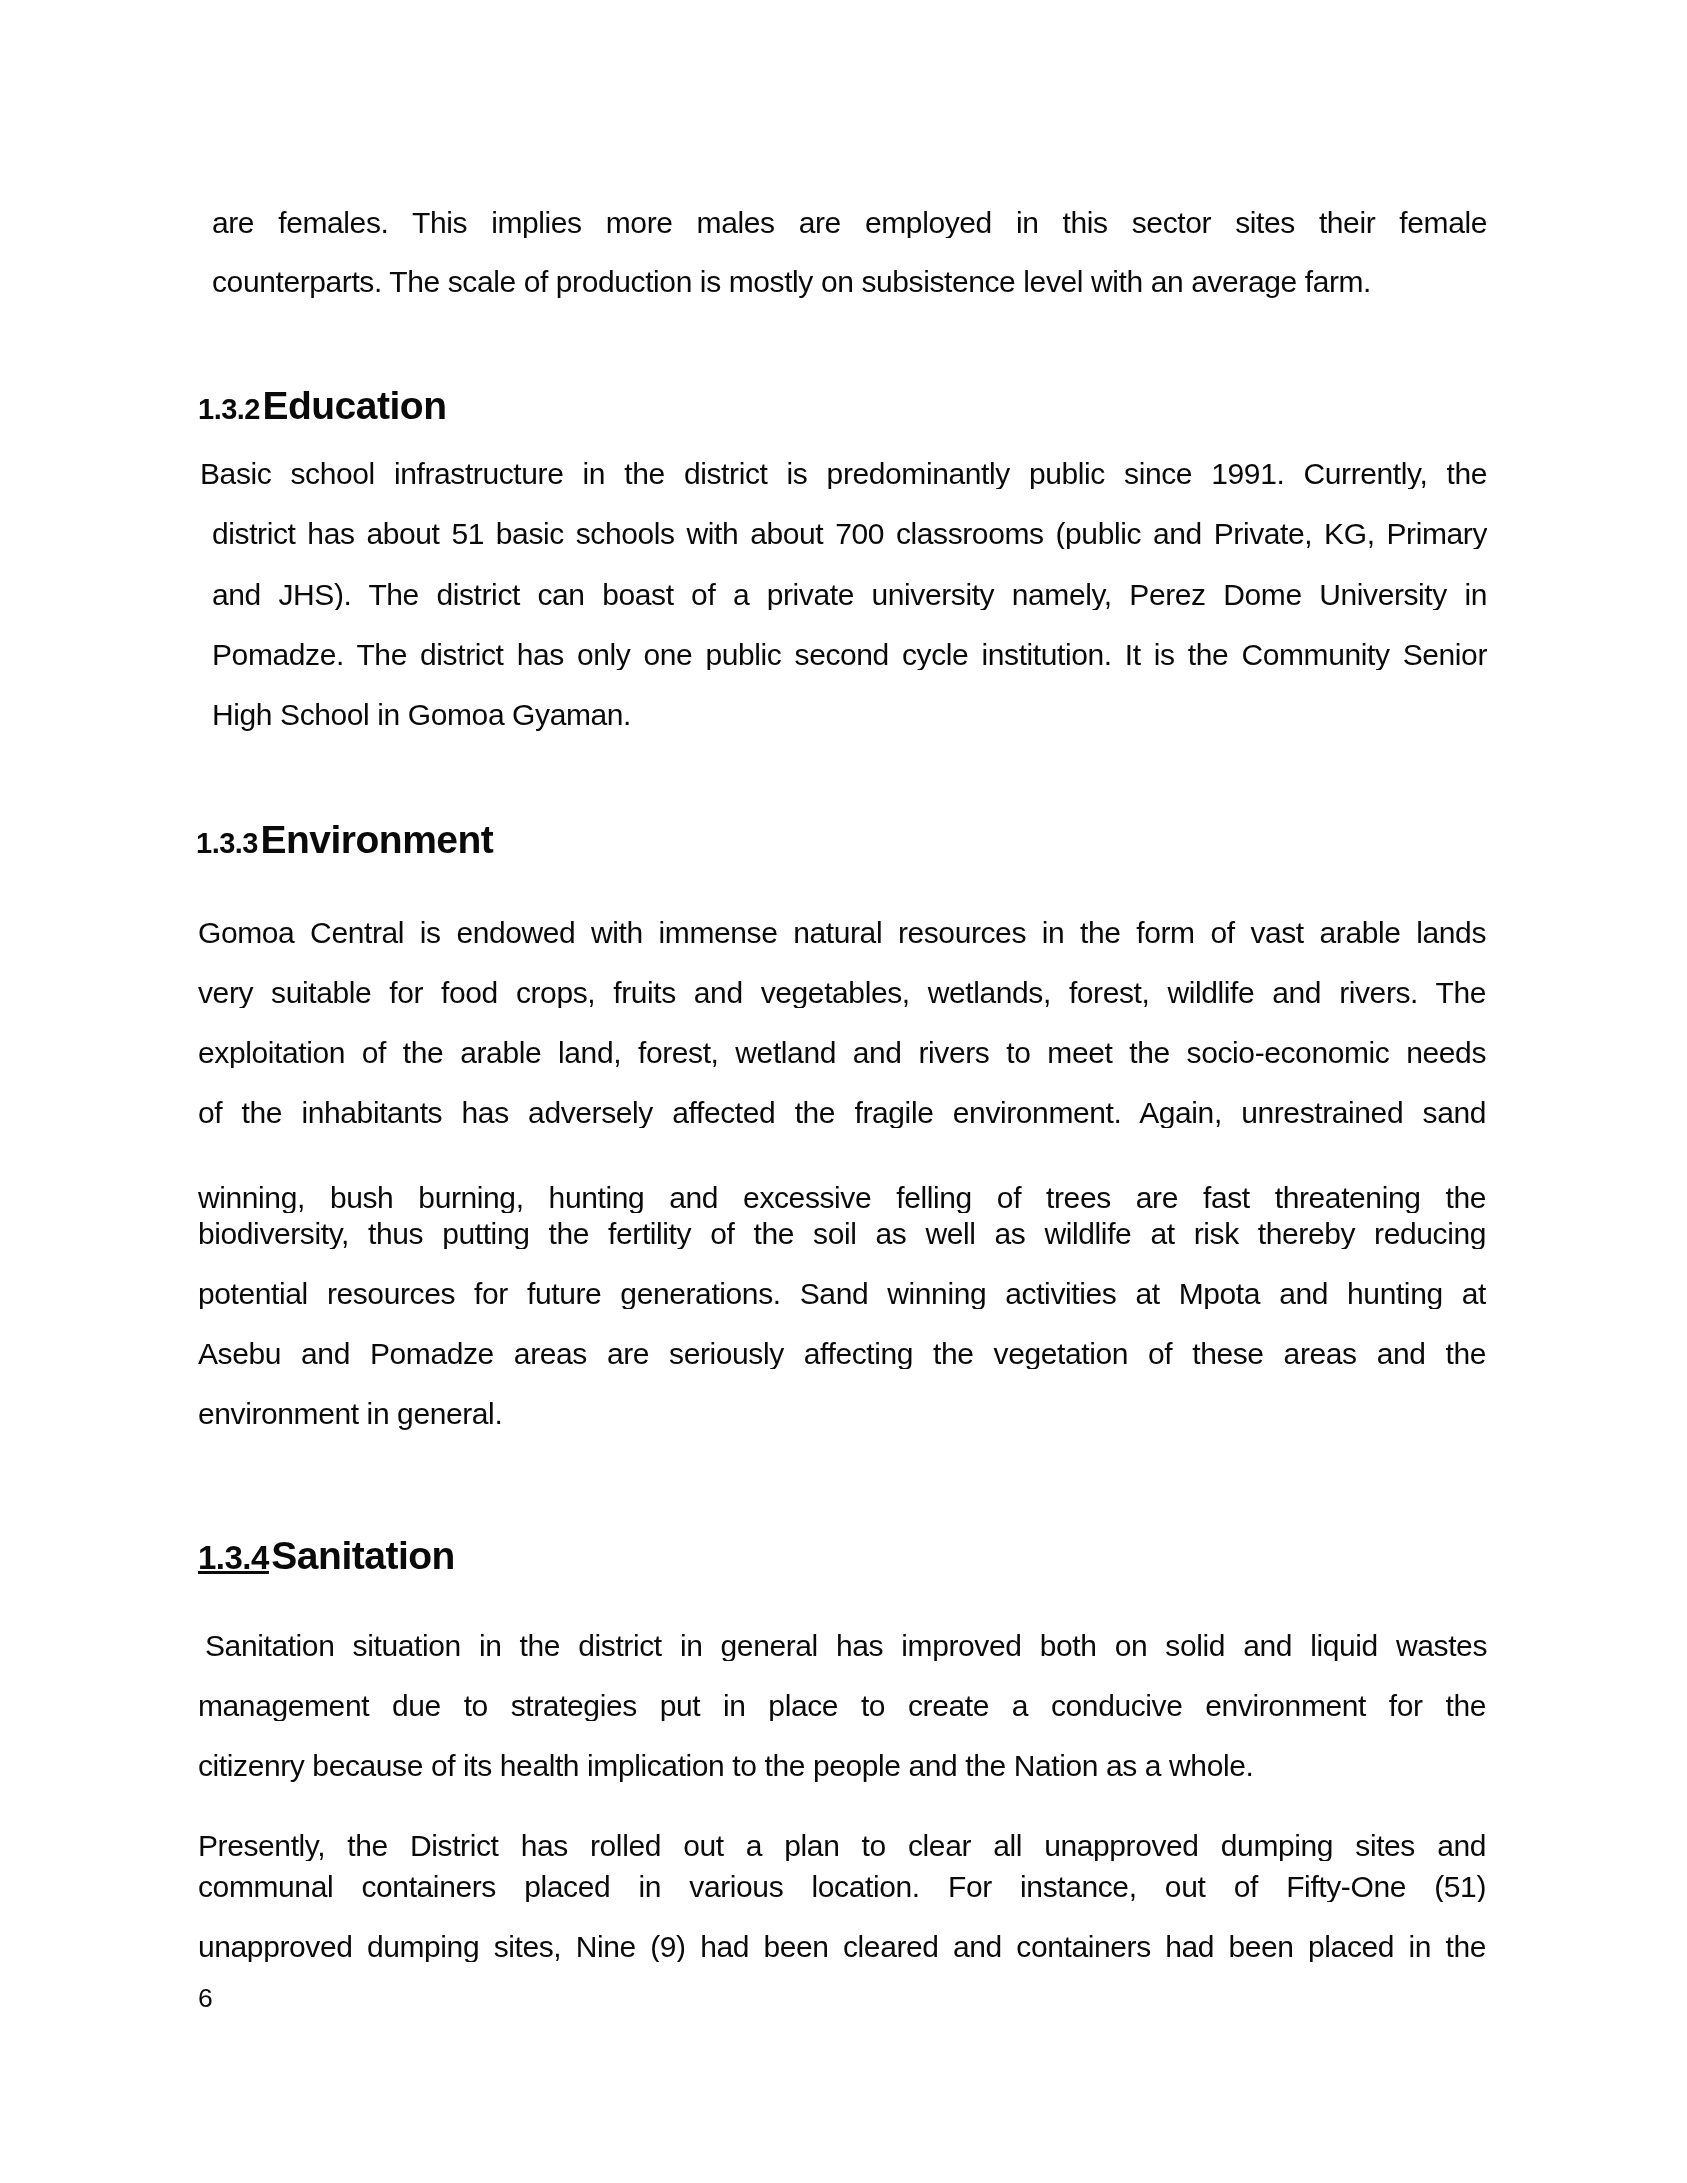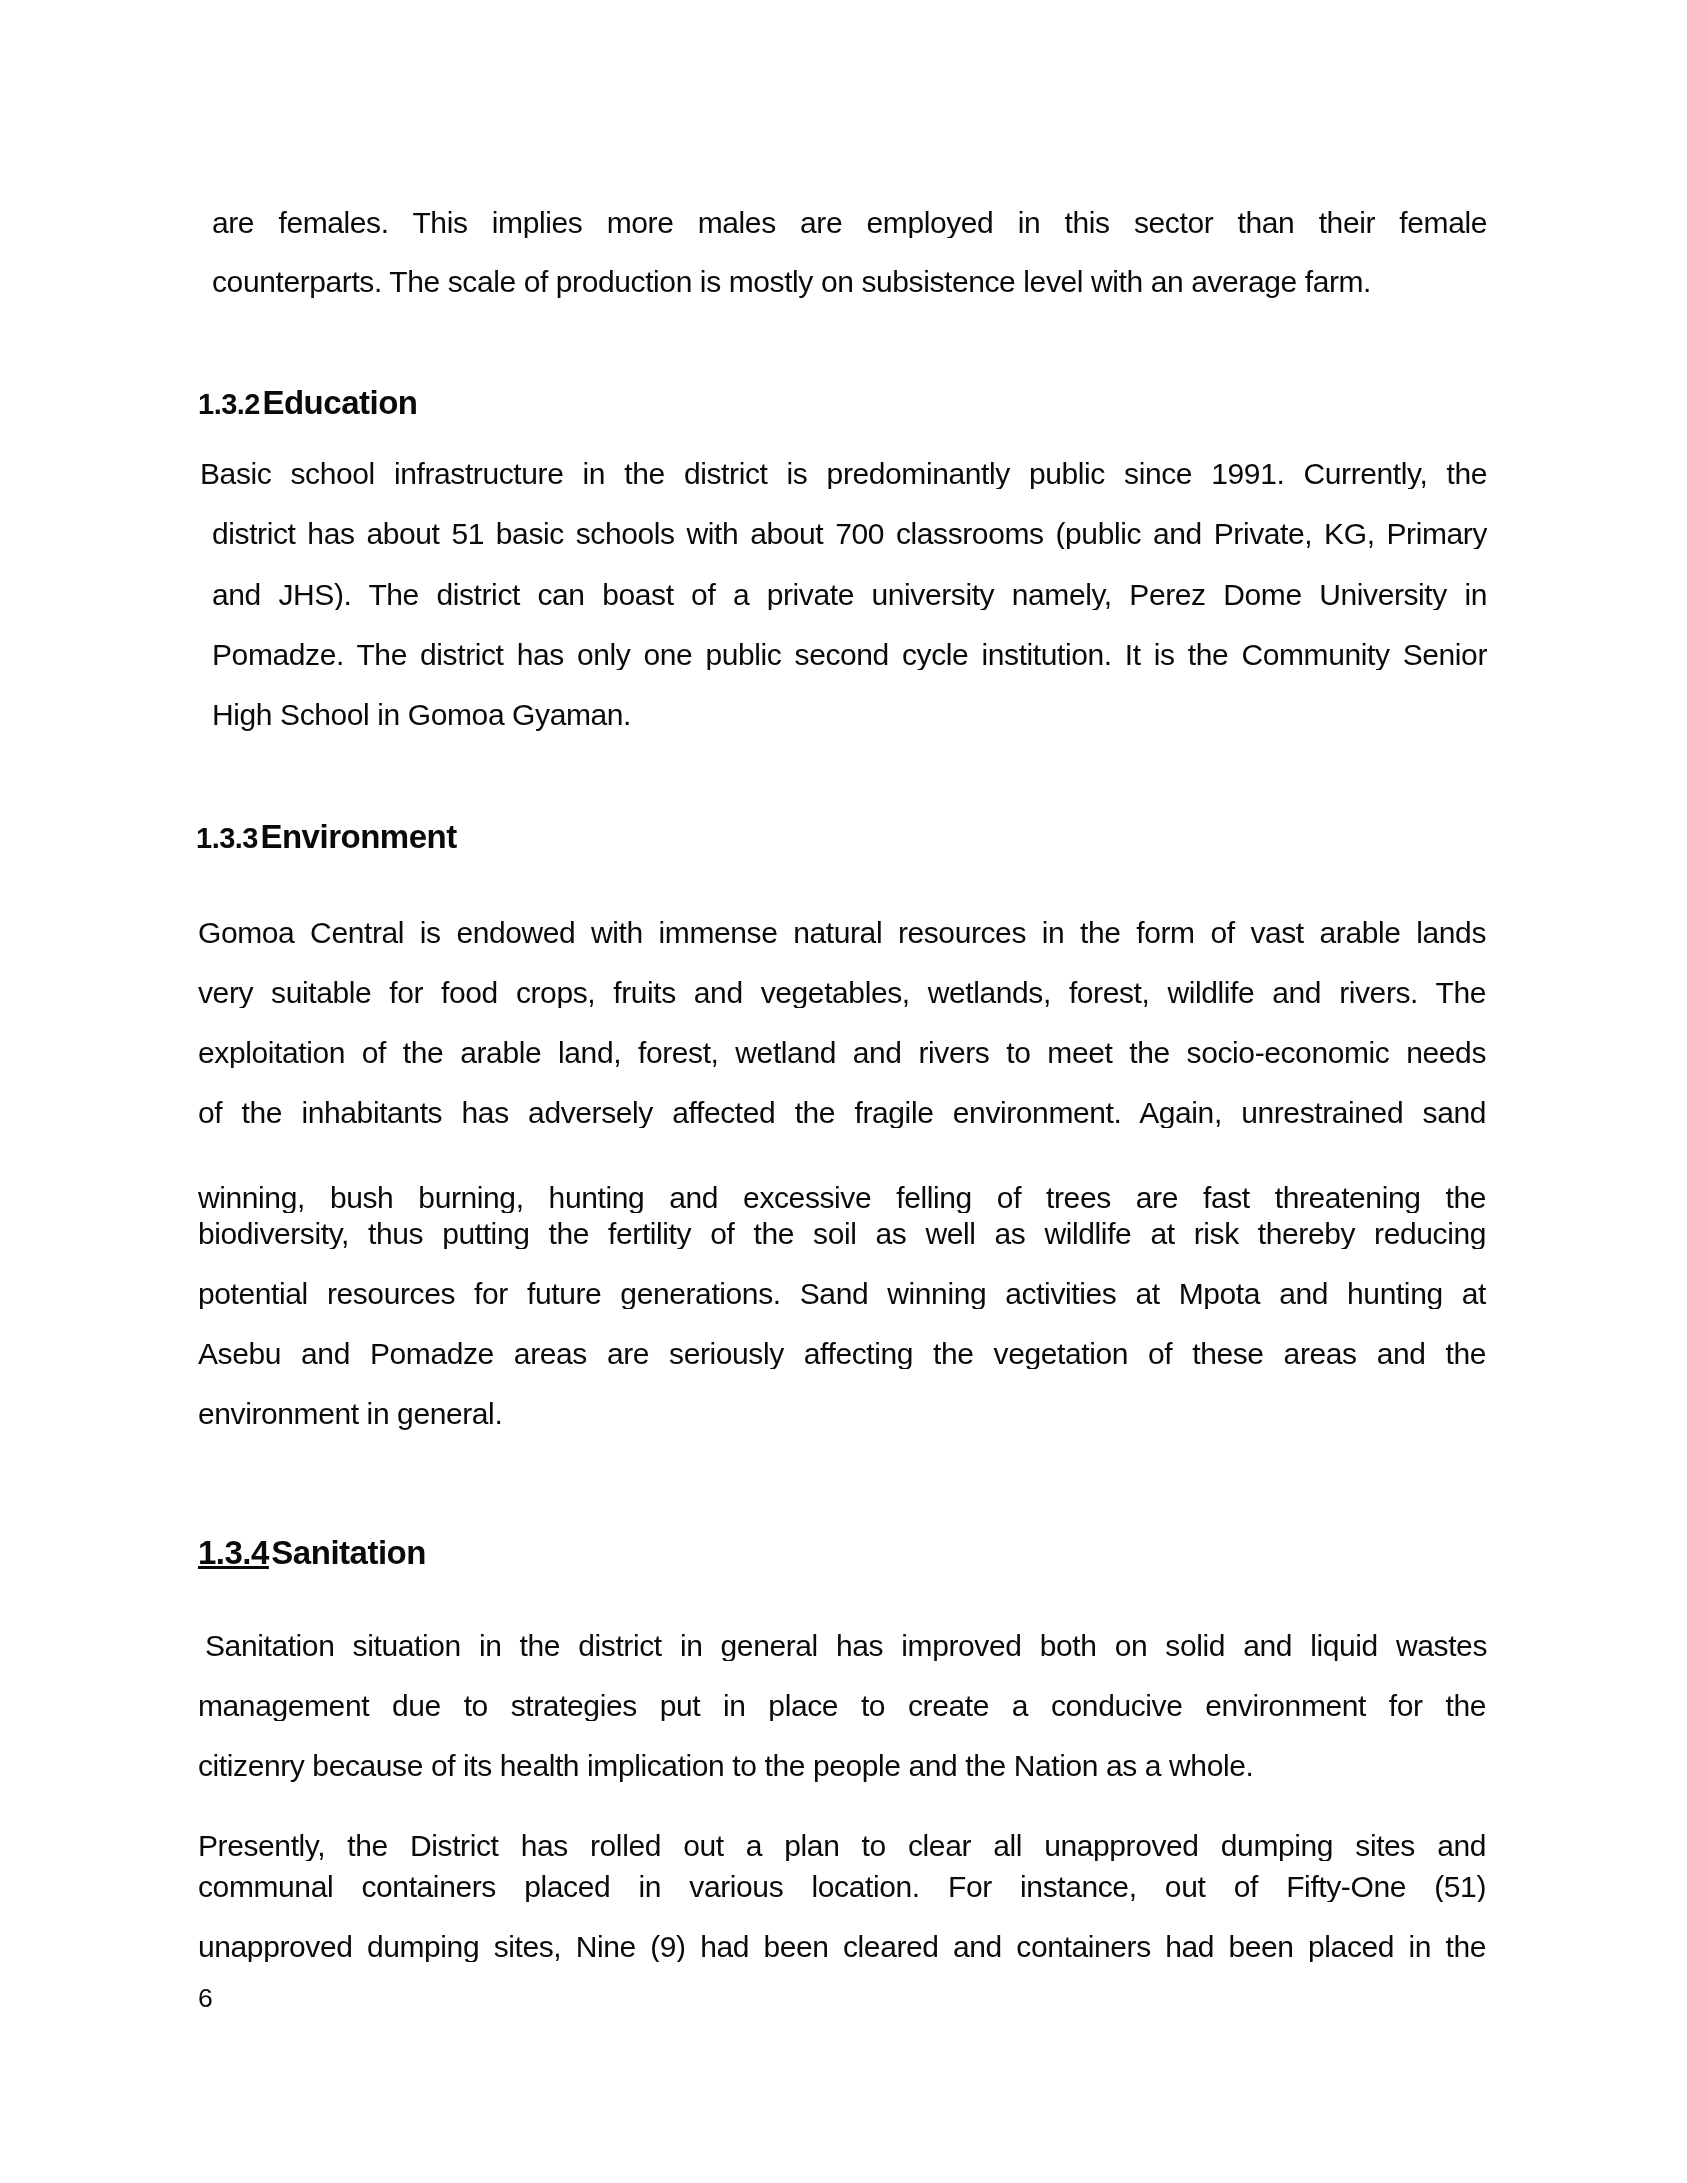--- a/index.html
+++ b/index.html
@@ -20,36 +20,36 @@
     position: absolute;
     font-family: "Liberation Sans", sans-serif;
     font-weight: bold;
     color: #0a0a0a;
     white-space: nowrap;
     line-height: 1;
     letter-spacing: -0.5px;
   }
   .heading .num-small { font-size: 29px; }
   .heading .num-big { font-size: 33px; text-decoration: underline; }
-  .heading .title { font-size: 33px; }
+  .heading .title { font-size: 39px; }
   .pagenum {
     position: absolute;
     font-family: "Liberation Sans", sans-serif;
     font-size: 26.5px;
     color: #0a0a0a;
     line-height: 1;
   }
 </style>
 </head>
 <body>
 
 <div class="page">
 
   <div>
-    <div class="line just" style="left:212px; top:208px; width:1275px;">are females. This implies more males are employed in this sector than their female</div>
+    <div class="line just" style="left:212px; top:208px; width:1275px;">are females. This implies more males are employed in this sector sites their female</div>
     <div class="line" style="left:212px; top:267px;">counterparts.  The scale of production is mostly on subsistence level with an average farm.</div>
   </div>
 
   <div class="heading" style="left:198px; top:386px;">
     <span class="num-small">1.3.2</span>
     <span class="title">Education</span>
   </div>
   <div>
     <div class="line just" style="left:200px; top:459px; width:1287px;">Basic school infrastructure in the district is predominantly public since 1991. Currently, the</div>
     <div class="line just" style="left:212px; top:519px; width:1275px;">district has about 51 basic schools with about 700 classrooms (public and Private, KG, Primary</div>

